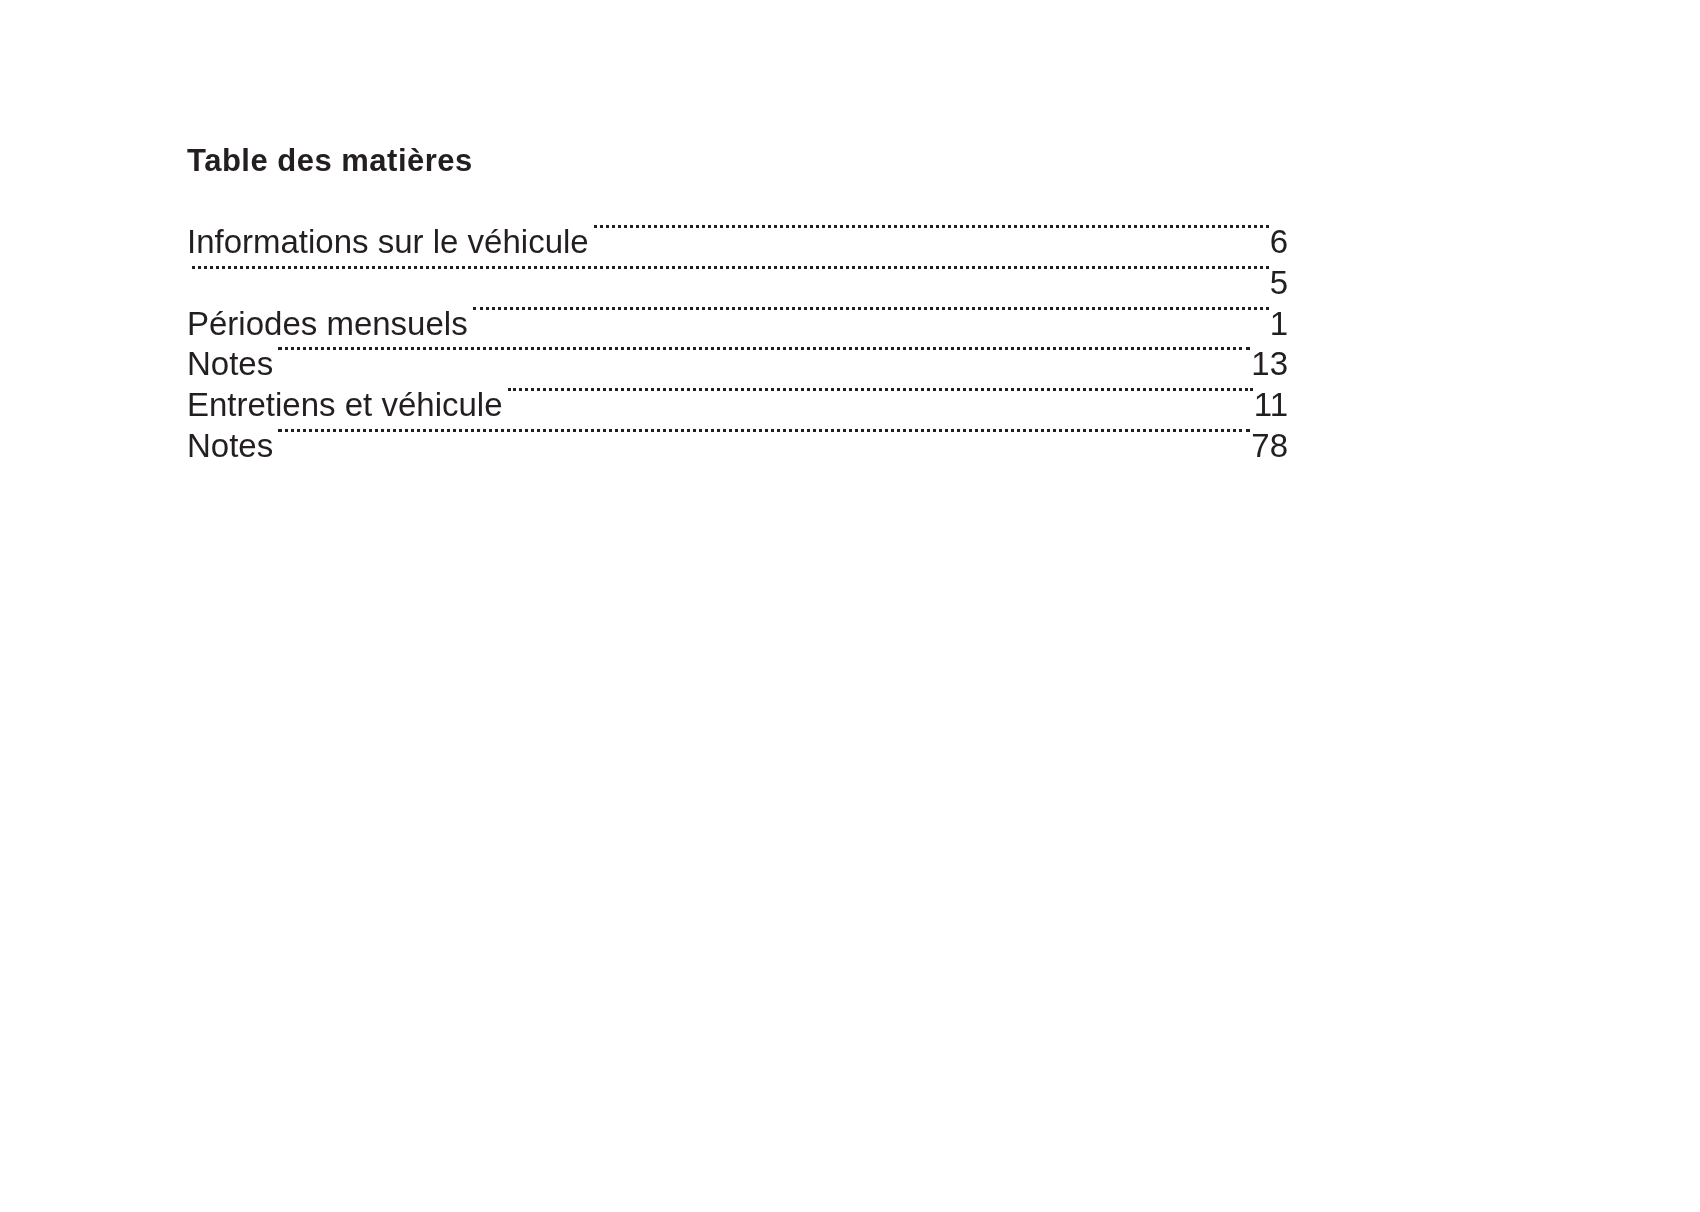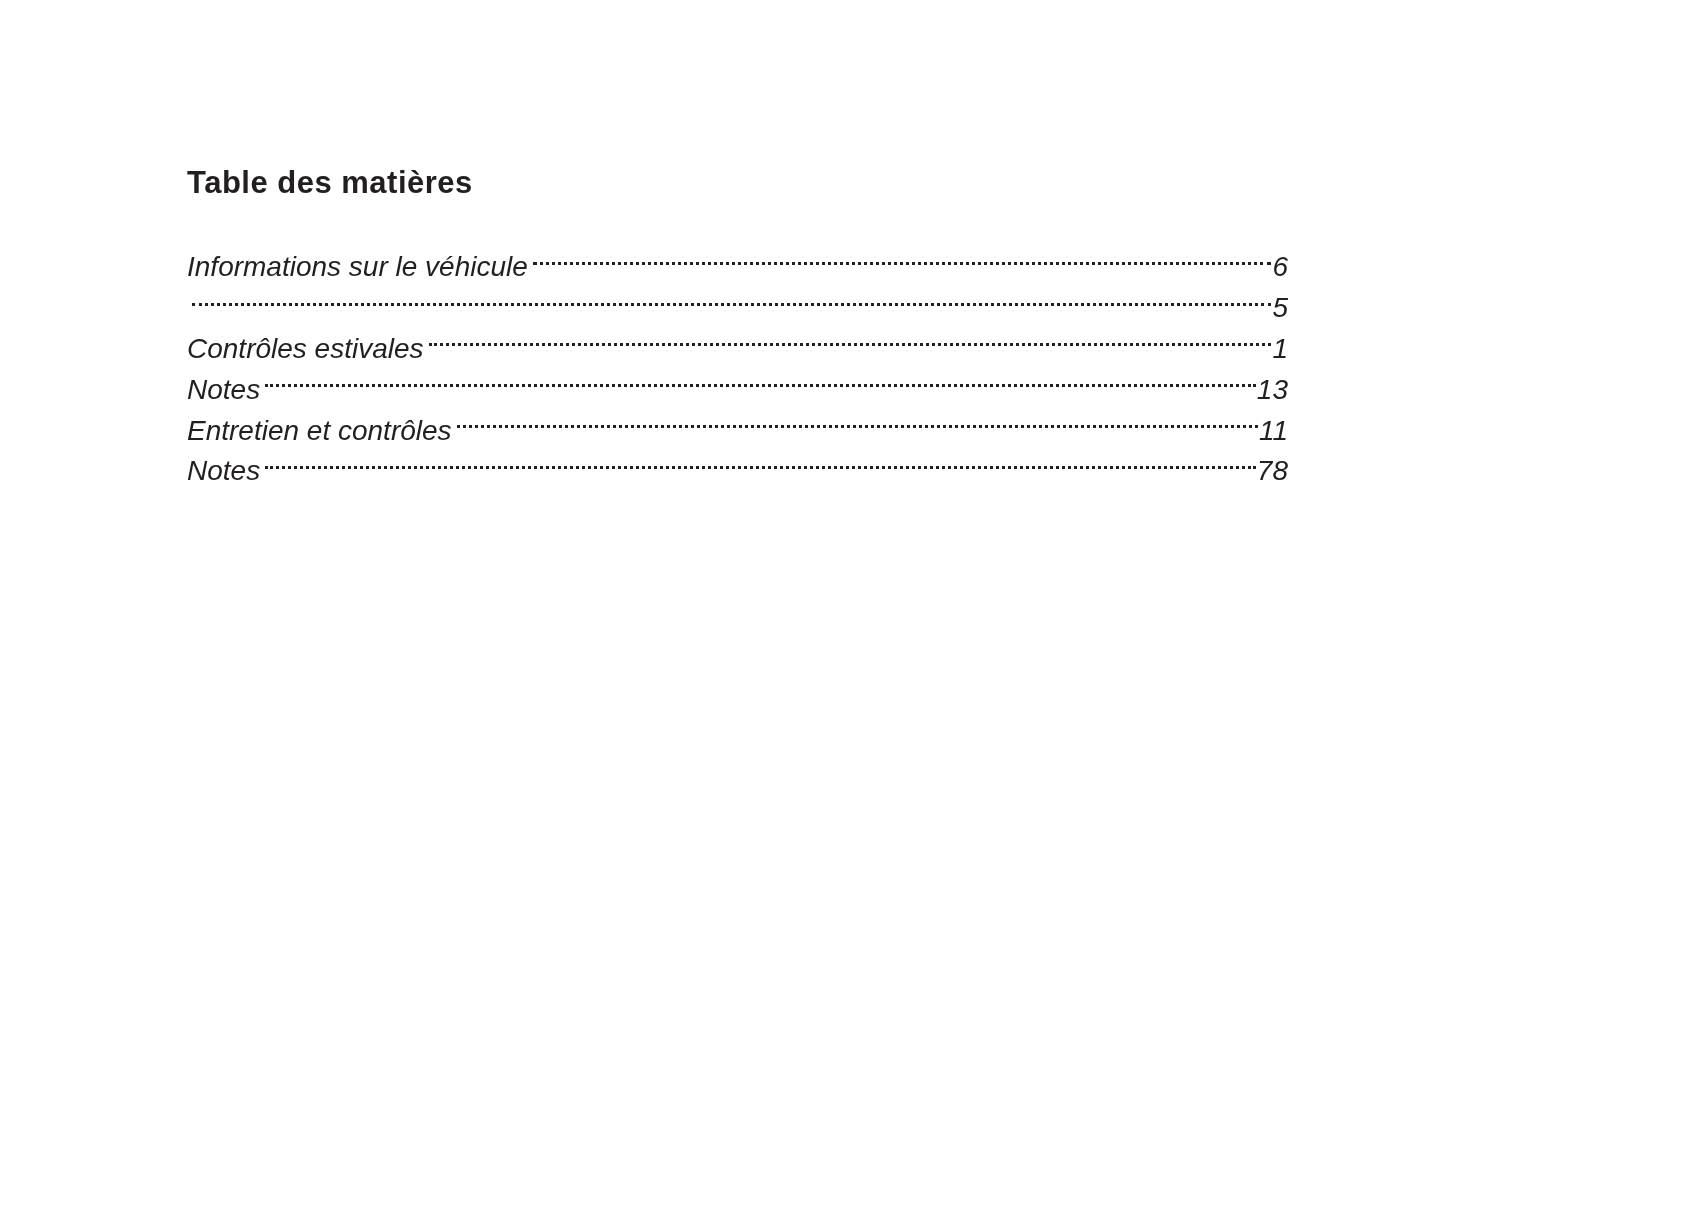--- a/index.html
+++ b/index.html
@@ -11,40 +11,39 @@
     width: 1700px;
     height: 1212px;
     position: relative;
     font-family: "Liberation Sans", sans-serif;
     color: #231f20;
     overflow: hidden;
   }
   .page {
     position: absolute;
     left: 187px;
-    top: 165px;
+    top: 143px;
     width: 1101px;
   }
   .page-title {
     font-size: 31px;
     font-weight: 700;
     line-height: 36px;
     letter-spacing: 0.5px;
     margin: 0 0 46px 0;
     color: #231f20;
   }
   .toc-list {
     width: 100%;
   }
   .toc-row {
     display: flex;
-    align-items: center;
+    align-items: flex-start;
     height: 40.8px;
-    font-size: 28px;
-    font-style: italic;
+    font-size: 33px;
   }
   .toc-label {
     white-space: nowrap;
     line-height: 34px;
     flex: 0 0 auto;
   }
   .toc-dots {
     flex: 1 1 auto;
     min-width: 10px;
     border-bottom: 3px dotted #231f20;
@@ -72,33 +71,33 @@
         <span class="toc-page">6</span>
       </div>
 
 
       <div class="toc-row">
         <span class="toc-dots"></span>
         <span class="toc-page">5</span>
       </div>
 
       <div class="toc-row">
-        <span class="toc-label">Contrôles estivales</span>
+        <span class="toc-label">Périodes mensuels</span>
         <span class="toc-dots"></span>
         <span class="toc-page">1</span>
       </div>
 
       <div class="toc-row">
         <span class="toc-label">Notes</span>
         <span class="toc-dots"></span>
         <span class="toc-page">13</span>
       </div>
 
       <div class="toc-row">
-        <span class="toc-label">Entretien et contrôles</span>
+        <span class="toc-label">Entretiens et véhicule</span>
         <span class="toc-dots"></span>
         <span class="toc-page">11</span>
       </div>
 
       <div class="toc-row">
         <span class="toc-label">Notes</span>
         <span class="toc-dots"></span>
         <span class="toc-page">78</span>
       </div>
     </div>

